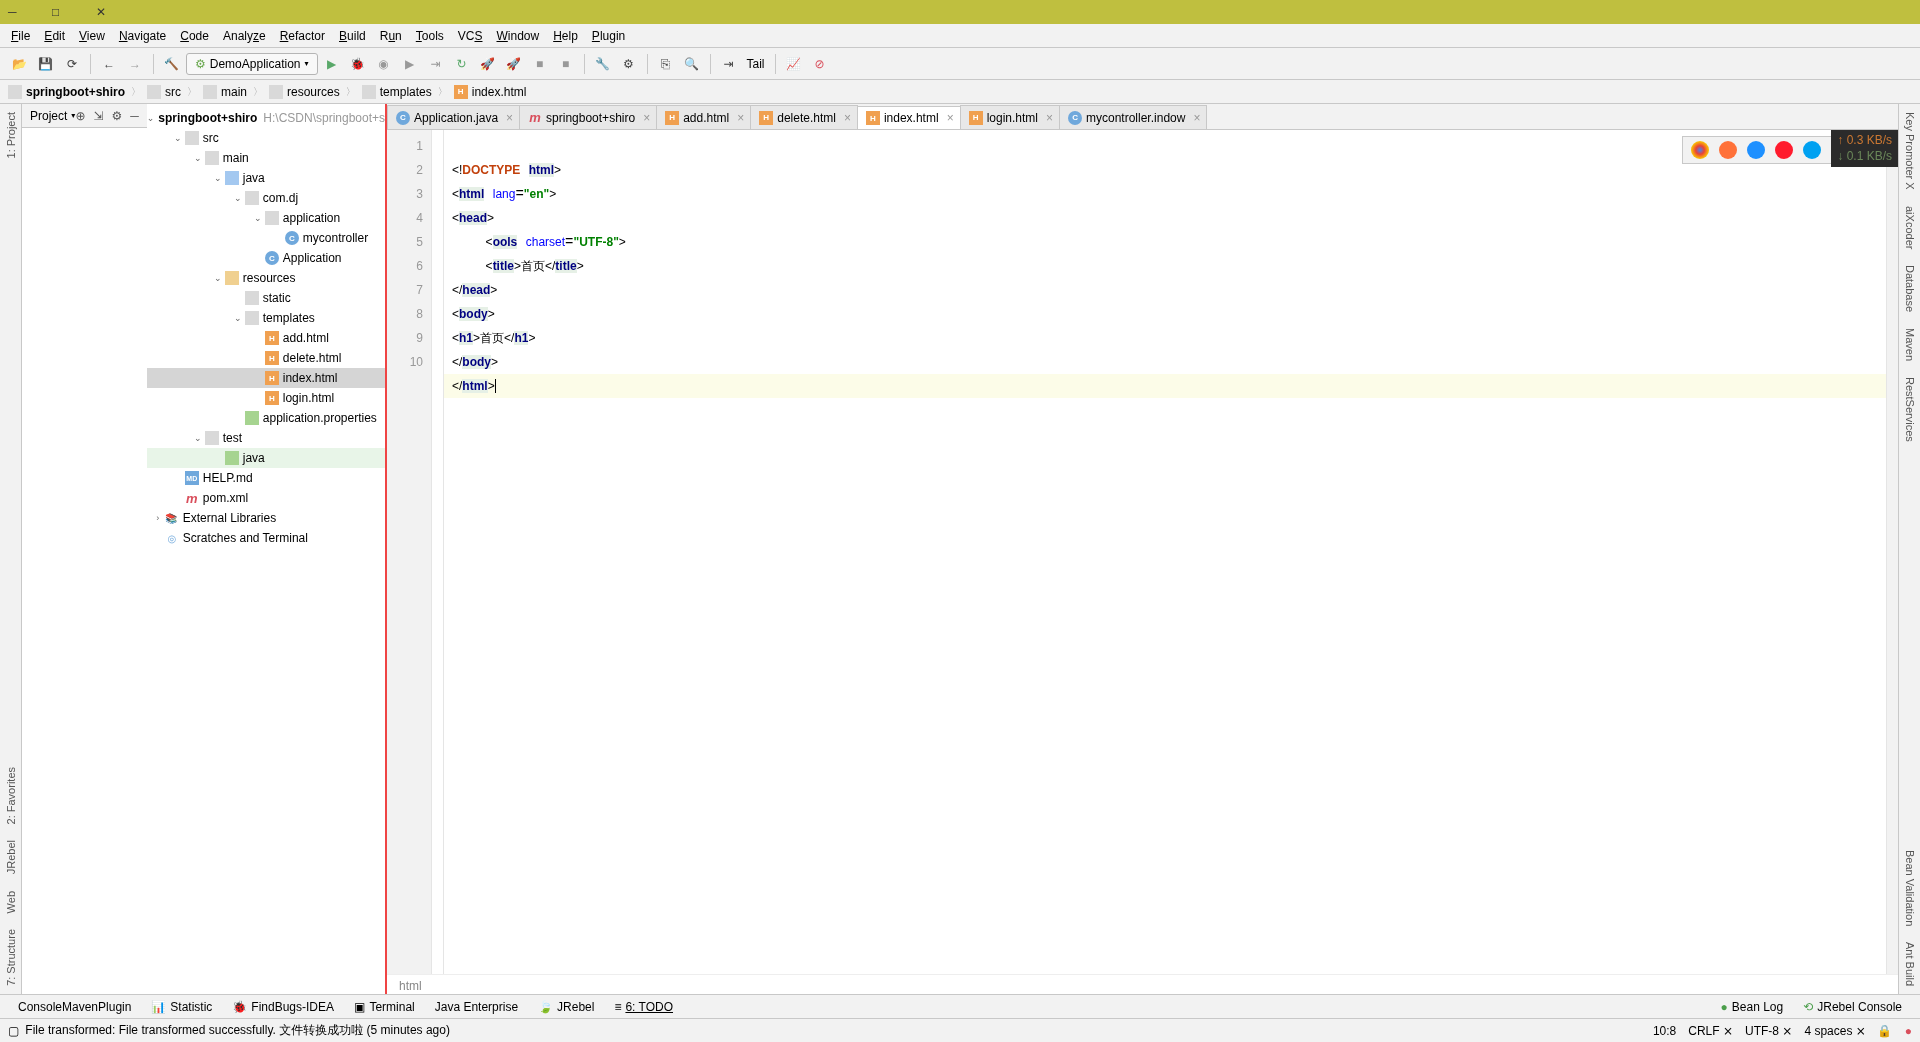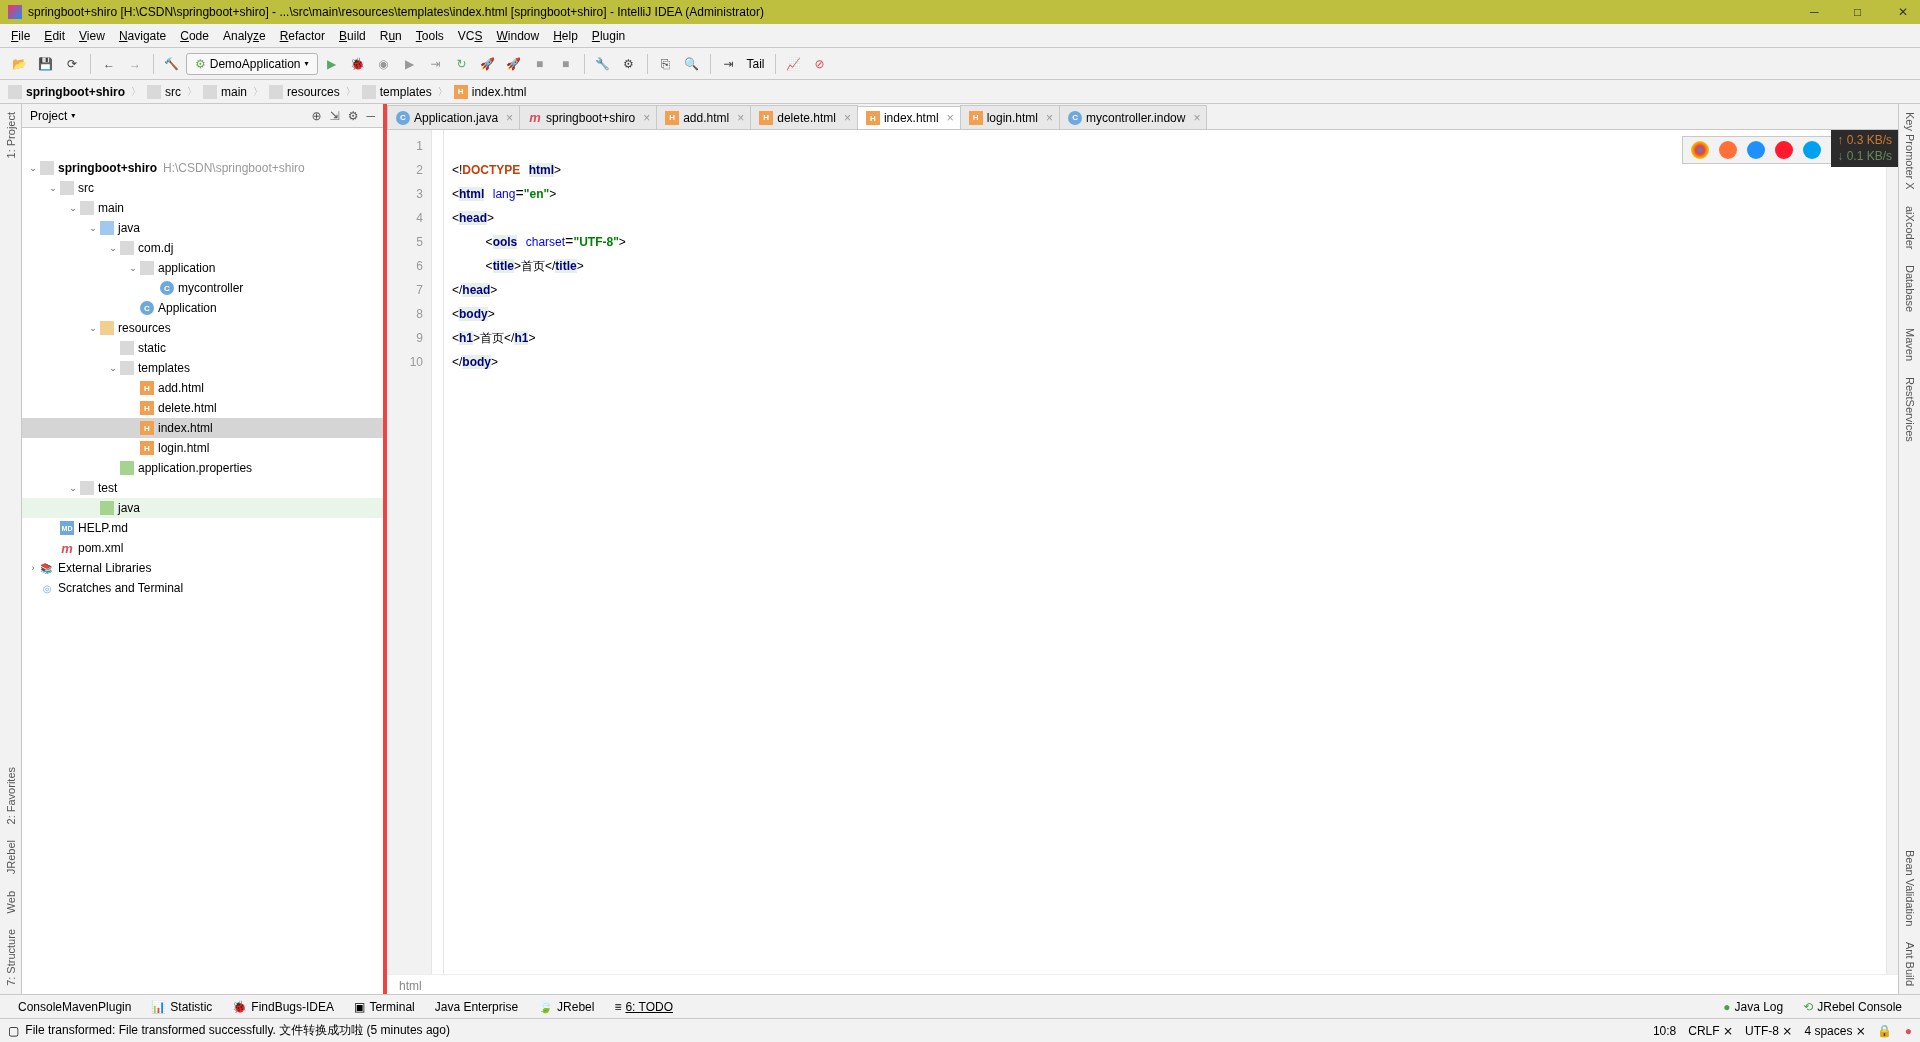--- a/index.html
+++ b/index.html
@@ -27,21 +27,21 @@
 .fico.html { background:#f0a050; color:#fff; font-size:8px; font-weight:bold; }
 .fico.java { background:#6fa8dc; color:#fff; font-size:8px; font-weight:bold; border-radius:7px; }
 .fico.maven { color:#d94f5c; font-weight:bold; font-style:italic; font-size:13px;}
 .fico.md { background:#6fa8dc; color:#fff; font-size:7px; font-weight:bold; }
 .fico.prop { background:#a6d490; }
 .main { flex:1; display:flex; overflow:hidden; }
 .leftstrip, .rightstrip { width:22px; background:#f2f2f2; border-right:1px solid #c8c8c8; display:flex; flex-direction:column; align-items:center; }
 .rightstrip { border-right:none; border-left:1px solid #c8c8c8; }
 .vtab { writing-mode:vertical-rl; padding:8px 2px; cursor:pointer; font-size:11px; color:#555; white-space:nowrap; }
 .vtab.left { transform:rotate(180deg); }
-.projpanel { width:365px; background:#fff; border-right:4px solid #ef4444; display:flex; flex-direction:column;gap:26px; }
+.projpanel { width:365px; background:#fff; border-right:2px solid #ef4444; display:flex; flex-direction:row; }
 .projhdr { height:24px; background:#f2f2f2; border-bottom:1px solid #c8c8c8; display:flex; align-items:center; padding:0 8px; justify-content:space-between; }
 .projhdr .lbl { font-weight:normal; display:flex; align-items:center; gap:4px;}
 .projhdr .tools { display:flex; gap:8px; color:#555; cursor:pointer; }
 .tree { flex:1; overflow:auto; padding:4px 0; }
 .node { display:flex; align-items:center; height:20px; cursor:pointer; white-space:nowrap; }
 .node.sel { background:#d5d5d5; }
 .node.hl { background:#e8f5e8; }
 .arrow { width:14px; text-align:center; color:#666; font-size:9px; }
 .ind { display:inline-block; }
 .node .lbl { margin-left:4px; }
@@ -76,24 +76,20 @@
 .breadbot { height:20px; padding:4px 12px; color:#888; font-size:12px; background:#fff; border-top:1px solid #eee;}
 .rmarker { width:12px; background:#f2f2f2; border-left:1px solid #e5e5e5; position:relative;}
 .rmarker .ok { position:absolute; top:4px; left:1px; width:10px; height:10px; background:#59a869; }
 .topwarn { position:absolute; top:2px; right:18px; z-index:4; display:flex; gap:2px;}
 .topwarn span{width:6px;height:6px;}
 </style>
 </head>
 <body>
 
 <div class="titlebar">
-  <div class="left">
-    <span class="ij"></span>
-    <span>springboot+shiro [H:\CSDN\springboot+shiro] - ...\src\main\resources\templates\index.html [springboot+shiro] - IntelliJ IDEA (Administrator)</span>
-  </div>
   <div class="wbtns">
     <span class="wbtn">─</span>
     <span class="wbtn">□</span>
     <span class="wbtn">✕</span>
   </div>
 </div>
 
 <div class="menubar">
   <span><u>F</u>ile</span>
   <span><u>E</u>dit</span>
@@ -385,21 +381,21 @@
       <div class="code">
 <span class="ang">&lt;!</span><span class="kw">DOCTYPE</span> <span class="tagn">html</span><span class="ang">&gt;</span>
 <span class="ang">&lt;</span><span class="tagn">html</span> <span class="attrn">lang</span>=<span class="attrv">"en"</span><span class="ang">&gt;</span>
 <span class="ang">&lt;</span><span class="tagn">head</span><span class="ang">&gt;</span>
     <span class="ang">&lt;</span><span class="tagn">ools</span> <span class="attrn">charset</span>=<span class="attrv">"UTF-8"</span><span class="ang">&gt;</span>
     <span class="ang">&lt;</span><span class="tagn">title</span><span class="ang">&gt;</span><span class="txt">首页</span><span class="ang">&lt;/</span><span class="tagn">title</span><span class="ang">&gt;</span>
 <span class="ang">&lt;/</span><span class="tagn">head</span><span class="ang">&gt;</span>
 <span class="ang">&lt;</span><span class="tagn">body</span><span class="ang">&gt;</span>
 <span class="ang">&lt;</span><span class="tagn">h1</span><span class="ang">&gt;</span><span class="txt">首页</span><span class="ang">&lt;/</span><span class="tagn">h1</span><span class="ang">&gt;</span>
 <span class="ang">&lt;/</span><span class="tagn">body</span><span class="ang">&gt;</span>
-</div>
+<span class="curline"><span class="ang">&lt;/</span><span class="tagn">html</span><span class="ang caret">&gt;</span></span></div>
       <div class="rmarker">
           <div class="ok"></div>
         </div>
       <div class="browsericons">
         <span style="background:radial-gradient(#4285f4,#ea4335,#fbbc05,#34a853)"></span>
         <span style="background:#ff7139"></span>
         <span style="background:#1e90ff"></span>
         <span style="background:#ff1b2d"></span>
         <span style="background:#00a1f1"></span>
         <span style="background:#0078d7"></span>
@@ -451,21 +447,21 @@
       <span class="icoC">🍃</span>
       <span>JRebel</span>
     </span>
   <span class="btab">
       <span>≡</span>
       <u>6: TODO</u>
     </span>
   <span class="spacer"></span>
   <span class="btab">
       <span class="icoC">●</span>
-      <span>Java Log</span>
+      <span>Bean Log</span>
     </span>
   <span class="btab">
       <span class="icoC">⟲</span>
       <span>JRebel Console</span>
     </span>
 </div>
 
 <div class="status">
   <span style="display:flex;align-items:center;gap:6px">
     <span>▢</span>

